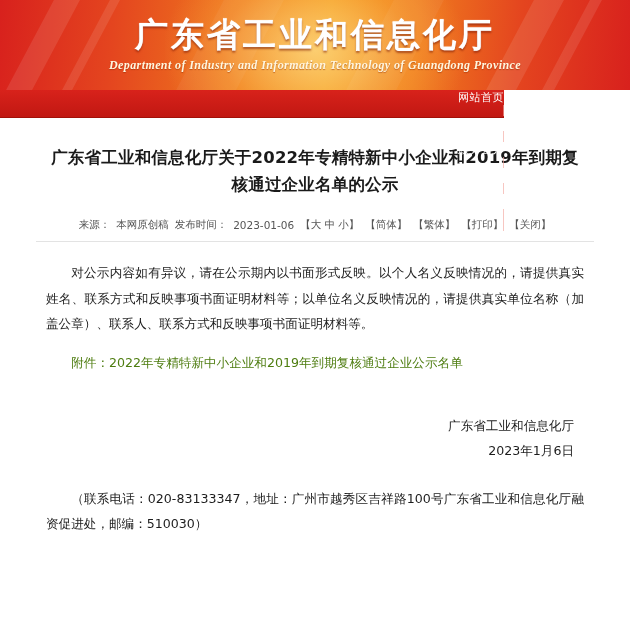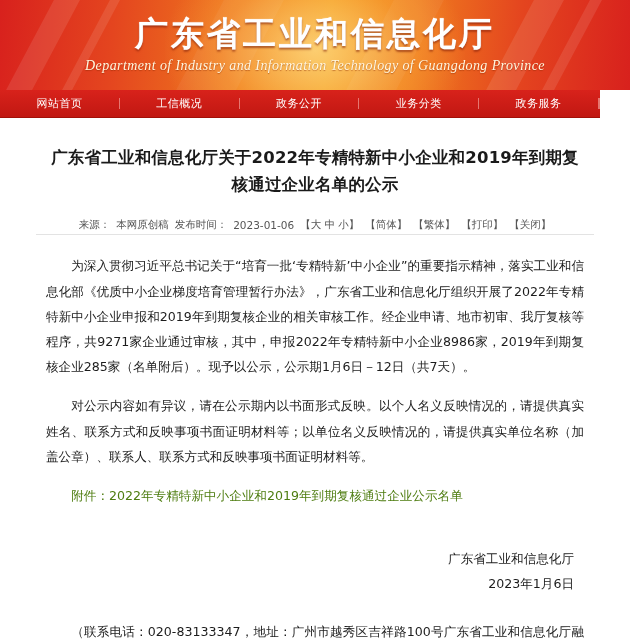--- a/index.html
+++ b/index.html
@@ -59,37 +59,38 @@
     font-weight: bold;
     letter-spacing: 3px;
     color: #ffffff;
     text-shadow: 0 2px 2px rgba(120,20,0,0.55), 0 0 1px #fff;
     line-height: 1.1;
     white-space: nowrap;
   }
   .banner-en {
     margin-top: 5px;
     font-family: "Liberation Serif", serif;
-    font-size: 14px;
-    font-weight: normal;
+    font-size: 12px;
+    font-weight: bold;
     font-style: italic;
     letter-spacing: 0.4px;
     color: #fff7e0;
     white-space: nowrap;
     text-shadow: 0 1px 1px rgba(140,40,0,0.5);
   }
 
   
   .navbar {
-    width: 600px;
+    width: 504px;
     height: 27px;
     background: linear-gradient(180deg, #d8221b 0%, #c11812 100%);
     display: flex;
-    align-items: center;
+    align-items: flex-end;
     border-bottom: 1px solid #a21109;
+    flex-direction: column;
   }
   .nav-item {
     flex: 1 1 auto;
     display: flex;
     align-items: center;
     justify-content: center;
     color: #ffffff;
     font-size: 11px;
     font-family: "DejaVu Sans", "Liberation Sans", sans-serif;
     letter-spacing: 0.5px;
@@ -125,21 +126,21 @@
     font-family: "DejaVu Sans", "Liberation Sans", sans-serif;
     font-size: 16.5px;
     font-weight: bold;
     color: #1a1a1a;
     line-height: 1.65;
     letter-spacing: 0.2px;
   }
 
   .meta-row {
     margin-top: 20px;
-    padding-bottom: 2px;
+    padding-bottom: 9px;
     display: flex;
     align-items: center;
     justify-content: center;
     gap: 6px;
     font-size: 10.5px;
     color: #555555;
     font-family: "DejaVu Sans", "Liberation Sans", sans-serif;
     border-bottom: 1px solid #e3e3e3;
     margin-left: 36px;
     margin-right: 36px;
@@ -239,21 +240,20 @@
     <span>发布时间：</span>
       <span>2023-01-06</span>
     <span class="meta-link">【大 中 小】</span>
     <span class="meta-link">【简体】</span>
     <span class="meta-link">【繁体】</span>
     <span class="meta-link">【打印】</span>
     <span class="meta-link">【关闭】</span>
   </div>
 
   <div class="body-text">
-    <p>为深入贯彻习近平总书记关于“培育一批‘专精特新’中小企业”的重要指示精神，落实工业和信息化部《优质中小企业梯度培育管理暂行办法》，广东省工业和信息化厅组织开展了2022年专精特新中小企业申报和2019年到期复核企业的相关审核工作。经企业申请、地市初审、我厅复核等程序，共9271家企业通过审核，其中，申报2022年专精特新中小企业8986家，2019年到期复核企业285家（名单附后）。现予以公示，公示期1月6日－12日（共7天）。</p>
     <p>对公示内容如有异议，请在公示期内以书面形式反映。以个人名义反映情况的，请提供真实姓名、联系方式和反映事项书面证明材料等；以单位名义反映情况的，请提供真实单位名称（加盖公章）、联系人、联系方式和反映事项书面证明材料等。</p>
     <p class="attach"><span class="attach-link">附件：2022年专精特新中小企业和2019年到期复核通过企业公示名单</span></p>
   </div>
 
   <div class="sign">
     <div>广东省工业和信息化厅</div>
     <div>2023年1月6日</div>
   </div>
 
   <div class="footnote">

